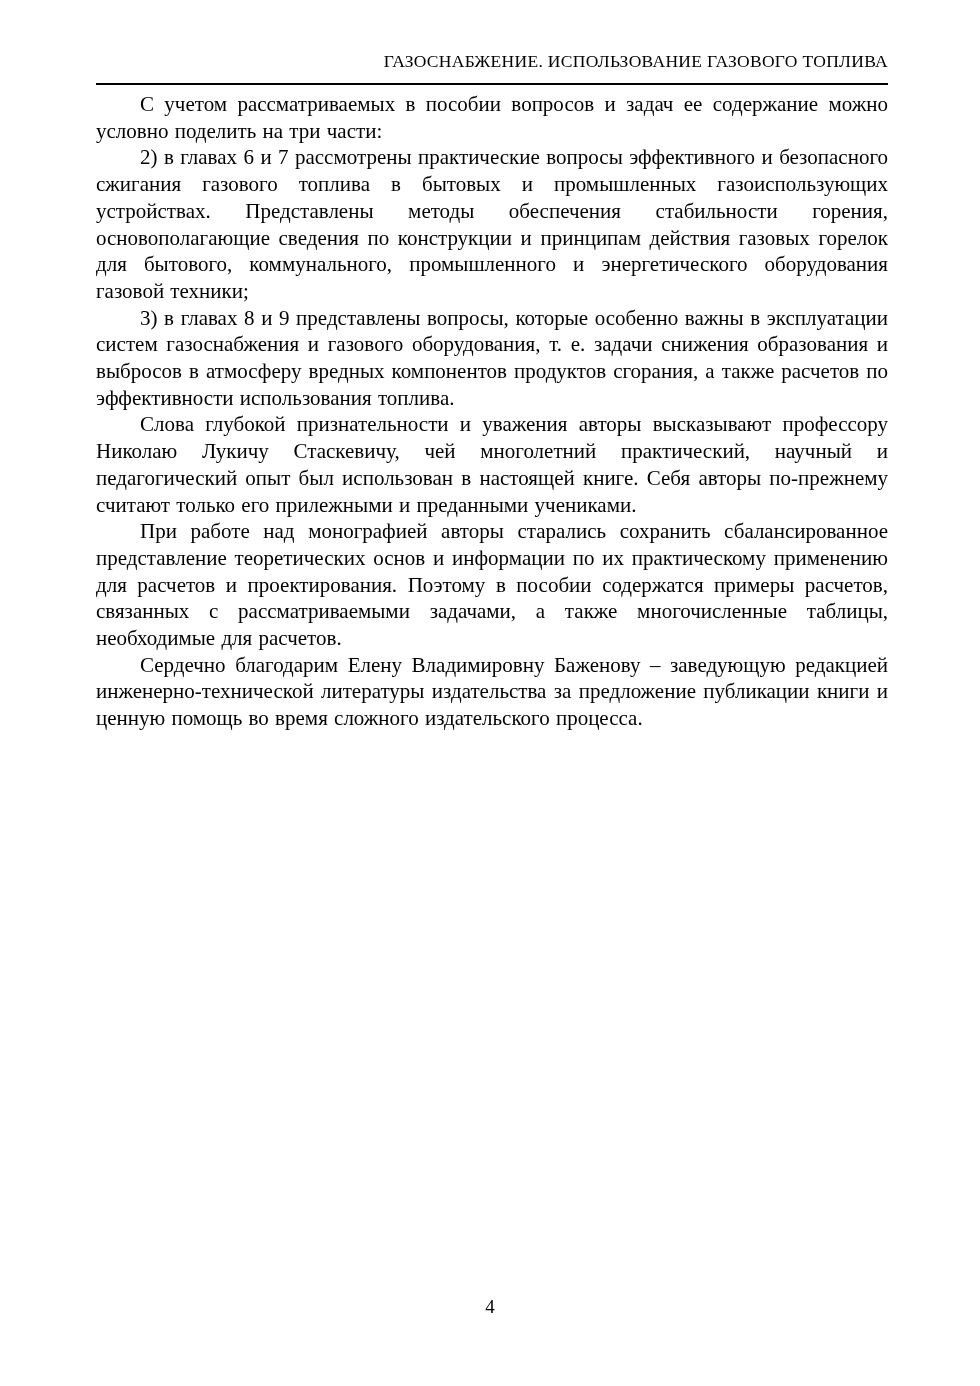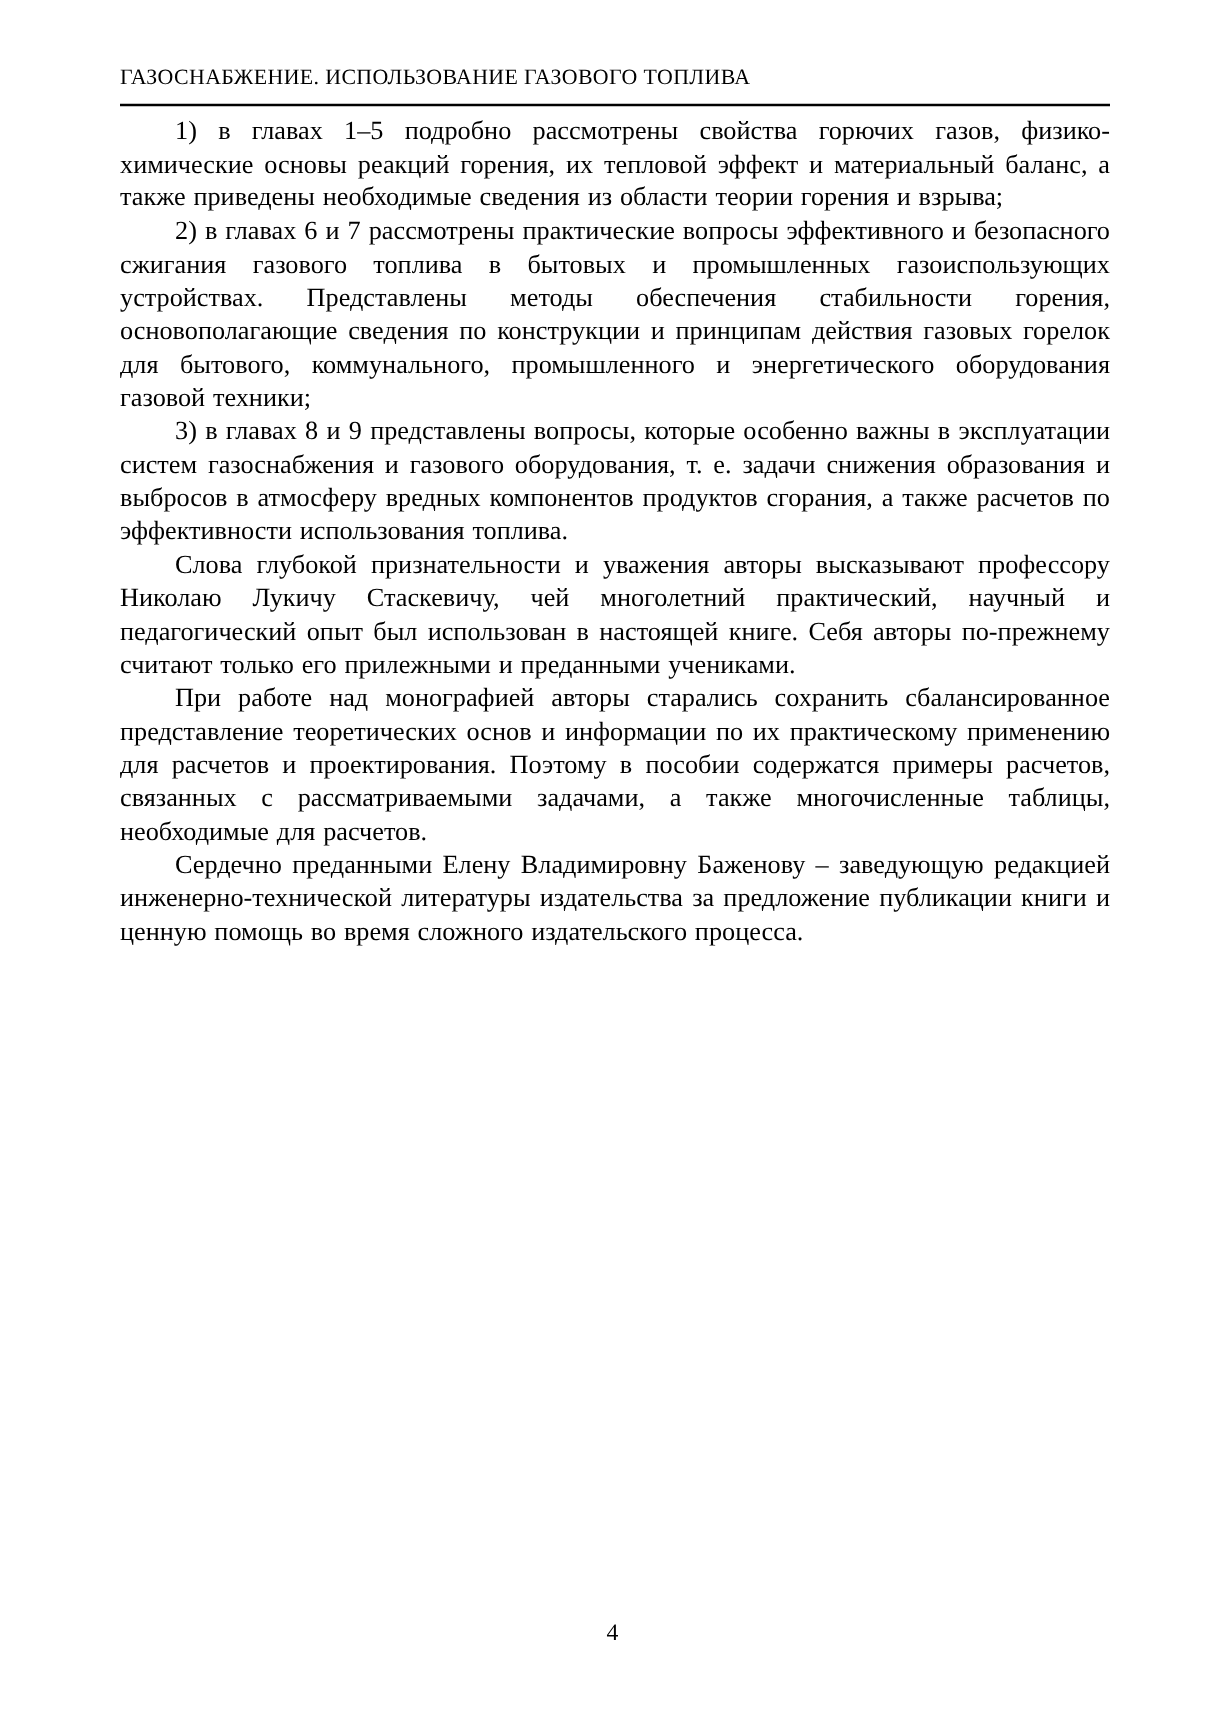--- a/index.html
+++ b/index.html
@@ -14,21 +14,21 @@
     height: 1386px;
     margin: 0 auto;
     background: #ffffff;
     color: #000000;
     font-family: "Liberation Serif", "DejaVu Serif", serif;
     box-sizing: border-box;
     padding: 50px 92px 0 96px;
     overflow: hidden;
   }
   .running-header {
-    text-align: left;
+    text-align: right;
     font-size: 17.5px;
     line-height: 22px;
     letter-spacing: 0.3px;
     white-space: nowrap;
   }
   .header-rule {
     border: 0;
     border-top: 2px solid #000000;
     margin: 11px 0 0 0;
     height: 0;
@@ -58,25 +58,25 @@
 <body>
 
 <div class="page">
 
   <header>
     <div class="running-header">ГАЗОСНАБЖЕНИЕ. ИСПОЛЬЗОВАНИЕ ГАЗОВОГО ТОПЛИВА</div>
     <hr class="header-rule">
   </header>
 
   <main class="page-body">
-    <p>1) в главах 1–5 подробно рассмотрены свойства горючих газов, физико-химические основы реакций горения, их тепловой эффект и материальный баланс, а также приведены необходимые сведения из области теории горения и взрыва;</p>
+    <p>С учетом рассматриваемых в пособии вопросов и задач ее содержание можно условно поделить на три части:</p>
     <p>2) в главах 6 и 7 рассмотрены практические вопросы эффективного и безопасного сжигания газового топлива в бытовых и промышленных газоиспользующих устройствах. Представлены методы обеспечения стабильности горения, основополагающие сведения по конструкции и принципам действия газовых горелок для бытового, коммунального, промышленного и энергетического оборудования газовой техники;</p>
     <p>3) в главах 8 и 9 представлены вопросы, которые особенно важны в эксплуатации систем газоснабжения и газового оборудования, т. е. задачи снижения образования и выбросов в атмосферу вредных компонентов продуктов сгорания, а также расчетов по эффективности использования топлива.</p>
     <p>Слова глубокой признательности и уважения авторы высказывают профессору Николаю Лукичу Стаскевичу, чей многолетний практический, научный и педагогический опыт был использован в настоящей книге. Себя авторы по-прежнему считают только его прилежными и преданными учениками.</p>
     <p>При работе над монографией авторы старались сохранить сбалансированное представление теоретических основ и информации по их практическому применению для расчетов и проектирования. Поэтому в пособии содержатся примеры расчетов, связанных с рассматриваемыми задачами, а также многочисленные таблицы, необходимые для расчетов.</p>
-    <p>Сердечно преданными Елену Владимировну Баженову – заведующую редакцией инженерно-технической литературы издательства за предложение публикации книги и ценную помощь во время сложного издательского процесса.</p>
+    <p>Сердечно благодарим Елену Владимировну Баженову – заведующую редакцией инженерно-технической литературы издательства за предложение публикации книги и ценную помощь во время сложного издательского процесса.</p>
   </main>
 
   <footer class="page-footer">
     <span>4</span>
   </footer>
 
 </div>
 
 </body></html>

